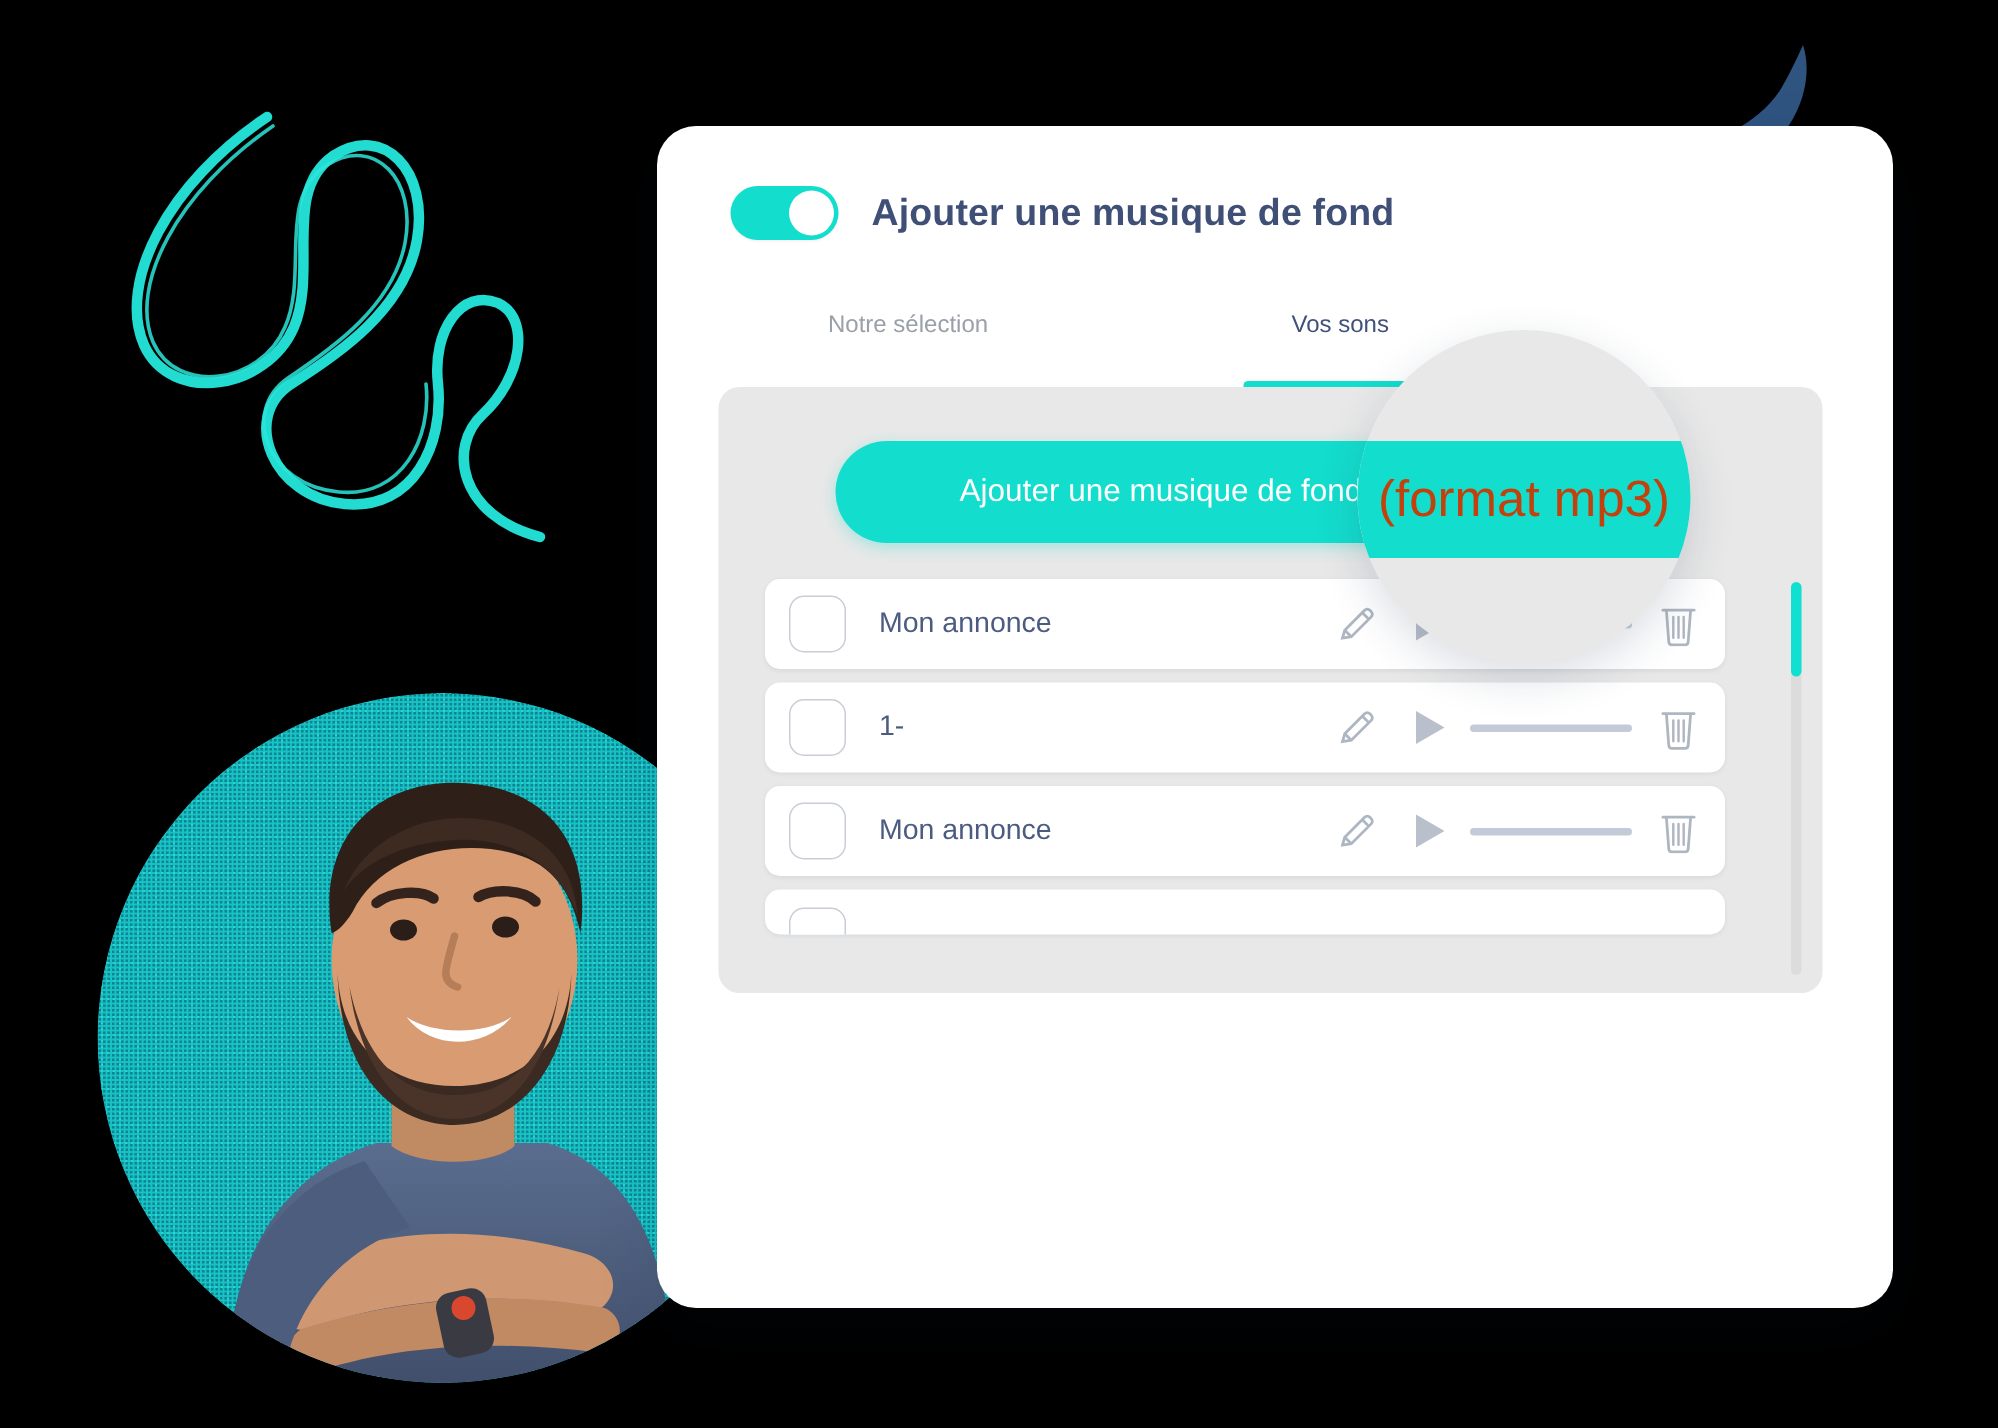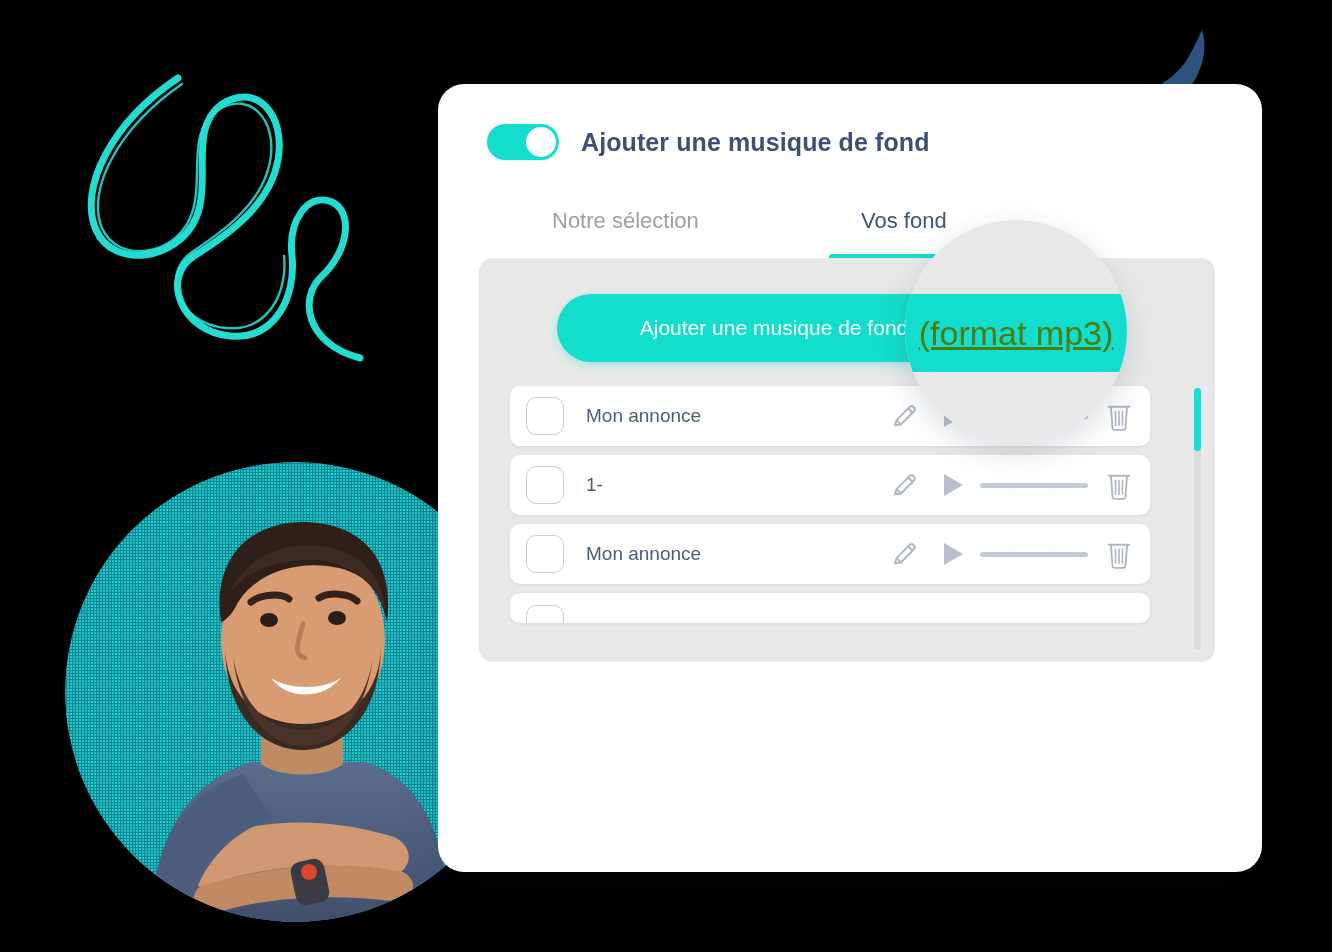--- a/index.html
+++ b/index.html
@@ -40,21 +40,21 @@
 
   
   #header-row{position:absolute;left:49px;top:40px;display:flex;align-items:center;gap:22px;}
   .toggle{width:72px;height:36px;border-radius:18px;background:#13ddcd;position:relative;flex:none;
     box-shadow:0 1px 2px rgba(0,0,0,.05);}
   .toggle .knob{position:absolute;right:3px;top:3px;width:30px;height:30px;border-radius:50%;background:#fff;}
   #header-title{font-size:25px;font-weight:bold;color:#3f4f76;letter-spacing:.1px;white-space:nowrap;}
 
   
   #tabs{position:absolute;left:49px;top:124px;width:726px;height:56px;}
-  .tab{position:absolute;top:0;font-size:22px;white-space:nowrap;}
+  .tab{position:absolute;top:0;font-size:16px;white-space:nowrap;}
   #tab-0{left:65px;color:#9aa0a8;}
   #tab-1{left:374px;color:#41527a;}
   #tab-underline{position:absolute;left:342px;top:46px;width:158px;height:7px;background:#13ddcd;border-radius:3px;}
 
   
   #panel{position:absolute;left:41px;top:174px;width:736px;height:404px;background:#e8e8e8;border-radius:14px;overflow:hidden;}
 
   
   #upload-btn{position:absolute;left:78px;top:36px;width:560px;height:68px;background:#13ddcd;
     border-radius:34px;border:none;display:flex;align-items:center;justify-content:center;
@@ -79,21 +79,21 @@
 
   
   #scroll-track{position:absolute;right:14px;top:130px;width:7px;height:262px;border-radius:4px;background:#dcdcdc;}
   #scroll-thumb{position:absolute;left:0;top:0;width:7px;height:63px;border-radius:4px;background:#0fe0d2;}
 
   
   #lens{position:absolute;left:905px;top:220px;width:222px;height:222px;border-radius:50%;overflow:hidden;
     background:#e8e8e8;box-shadow:0 10px 30px rgba(30,50,80,.16);}
   #lens .lens-band{position:absolute;left:-40px;top:74px;width:320px;height:78px;background:#13ddcd;}
   #lens .lens-text{position:absolute;left:0;top:74px;width:222px;height:78px;display:flex;align-items:center;
-    justify-content:center;color:#4d7c0f;font-size:34px;white-space:nowrap;text-decoration:underline;}
+    justify-content:center;color:#c2410c;font-size:34px;white-space:nowrap;}
 </style>
 </head>
 <body>
 
 <div id="stage">
 
   <div class="deco" id="swirl">
     <svg width="320" height="320" viewBox="0 0 320 320" fill="none">
       <path d="M118 8 C 52 52, 18 118, 36 160 C 54 200, 118 190, 136 148
                C 152 110, 128 58, 162 34 C 196 12, 226 44, 218 90
@@ -183,21 +183,21 @@
 
     <div id="header-row">
       <div class="toggle">
         <div class="knob"></div>
       </div>
       <div id="header-title">Ajouter une musique de fond</div>
     </div>
 
     <div id="tabs">
       <div class="tab" id="tab-0">Notre sélection</div>
-      <div class="tab" id="tab-1">Vos fond</div>
+      <div class="tab" id="tab-1">Vos sons</div>
       <div id="tab-underline"></div>
     </div>
 
     <div id="panel">
 
       <button id="upload-btn">Ajouter une musique de fond (format mp3)</button>
 
       <div id="list">
 
         <div class="row">

